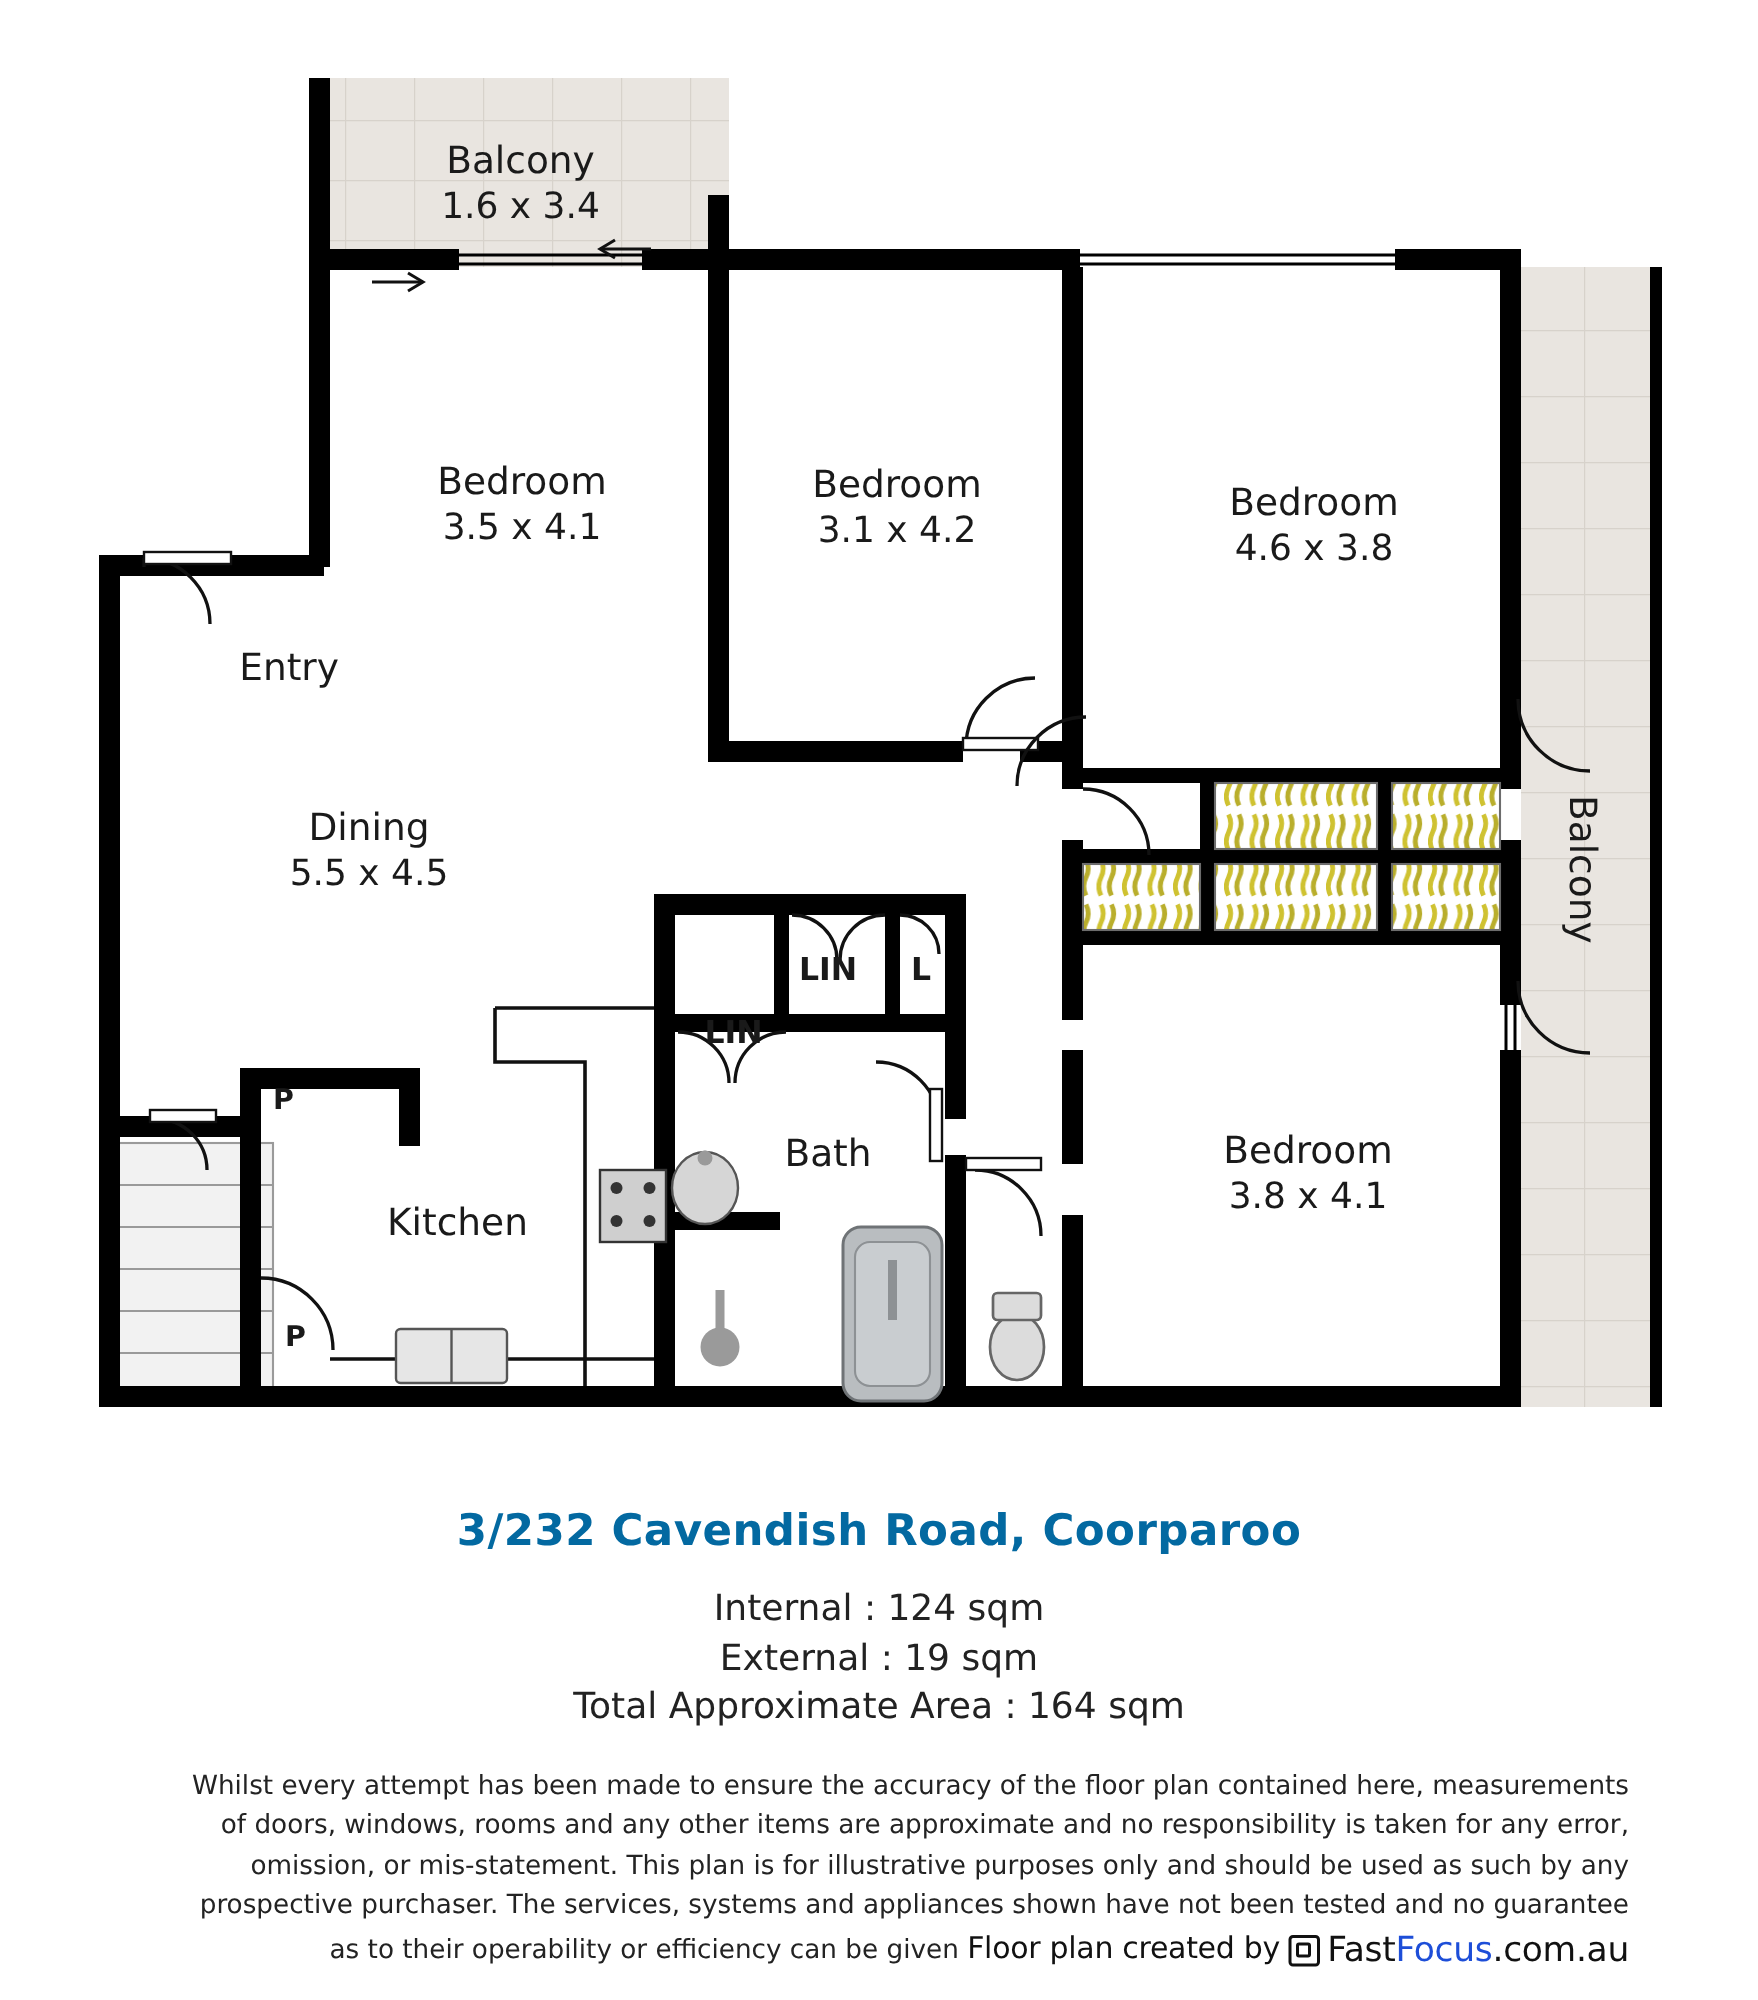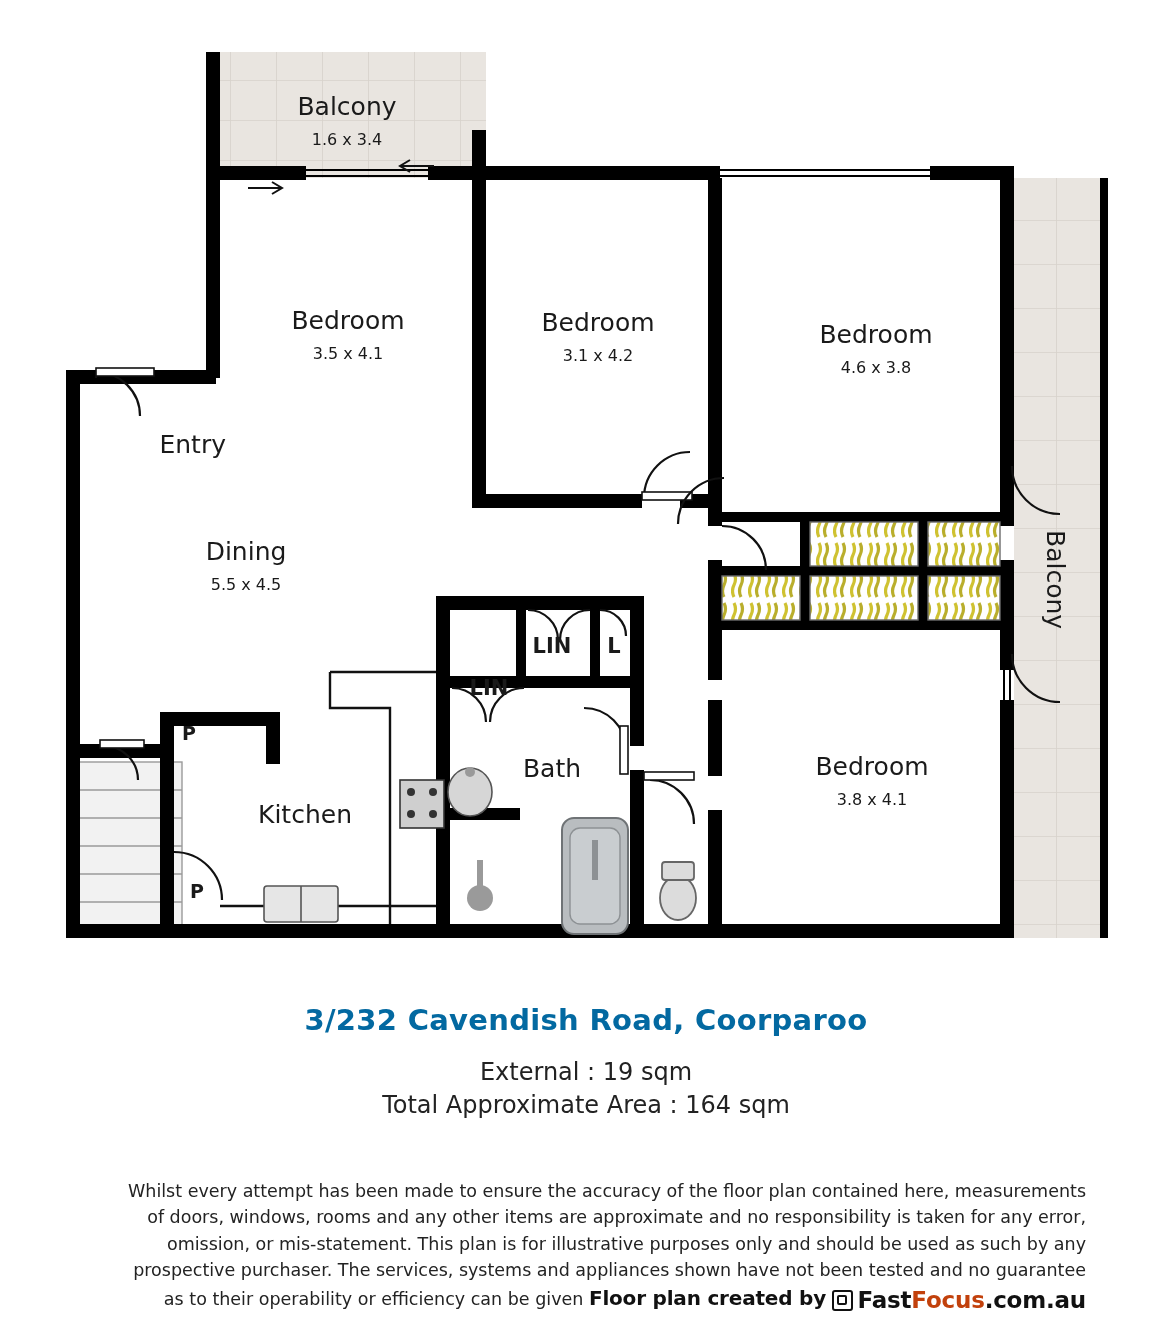--- a/index.html
+++ b/index.html
@@ -4,21 +4,21 @@
 <style>
   html,body{margin:0;padding:0;}
   body{
     width:1172px;height:1333px;background:#ffffff;
     font-family:"DejaVu Sans", sans-serif;
     position:relative;overflow:hidden;
   }
   #plan{position:absolute;left:0;top:0;width:1172px;height:1333px;}
   .lbl{position:absolute;text-align:center;color:#1a1a1a;line-height:1.18;white-space:nowrap;}
   .room-name{font-size:25px;}
-  .room-dim{font-size:16px;}
+  .room-dim{font-size:24px;}
   .small-lbl{font-size:21px;font-weight:bold;}
   .tiny-lbl{font-size:19px;font-weight:bold;}
   .vert{writing-mode:vertical-rl;text-orientation:mixed;}
   .title{
     position:absolute;left:0;top:1003px;width:1172px;text-align:center;
     font-size:29px;font-weight:bold;color:#0369a1;letter-spacing:.3px;
   }
   .areas{position:absolute;left:0;top:1056px;width:1172px;text-align:center;color:#222;}
   .areas div{font-size:24px;line-height:1.36;}
   .disclaimer{
@@ -27,22 +27,22 @@
   }
   .fflogo{display:inline-flex;align-items:center;gap:5px;vertical-align:middle;}
   .ffmark{
     width:21px;height:21px;border:2.5px solid #111;border-radius:3px;
     display:inline-block;position:relative;box-sizing:border-box;
   }
   .ffmark:before{
     content:"";position:absolute;left:3px;top:3px;width:10px;height:10px;
     border:2px solid #111;border-radius:2px;box-sizing:border-box;
   }
-  .ffname{font-size:23px;font-weight:bold;color:#111;letter-spacing:-.2px;}
-  .ffname .grey{color:#c2410c;}
+  .ffname{font-size:23px;font-weight:normal;color:#111;letter-spacing:-.2px;}
+  .ffname .grey{color:#1d4ed8;}
 </style>
 </head>
 <body>
 
 <svg id="plan" viewBox="0 0 1172 1333" xmlns="http://www.w3.org/2000/svg">
   <defs>
     <pattern id="tileTop" width="46" height="40" patternUnits="userSpaceOnUse">
       <rect width="46" height="40" fill="#e9e5e0"></rect>
       <path d="M0 0 H46 M0 0 V40" stroke="#d7d2cb" stroke-width="1.6"></path>
     </pattern>
@@ -297,20 +297,21 @@
 <div class="lbl tiny-lbl" style="left:172px;top:722px;width:34px;">
   <span>P</span>
 </div>
 <div class="lbl tiny-lbl" style="left:180px;top:880px;width:34px;">
   <span>P</span>
 </div>
 
 <div class="title">3/232 Cavendish Road, Coorparoo</div>
 
 <div class="areas">
+  <div>Internal : 124 sqm</div>
   <div>External : 19 sqm</div>
   <div>Total Approximate Area : 164 sqm</div>
 </div>
 
 <div class="disclaimer">
   <span>Whilst every attempt has been made to ensure the accuracy of the floor plan contained here, measurements</span><br>
   <span>of doors, windows, rooms and any other items are approximate and no responsibility is taken for any error,</span><br>
   <span>omission, or mis-statement. This plan is for illustrative purposes only and should be used as such by any</span><br>
   <span>prospective purchaser. The services, systems and appliances shown have not been tested and no guarantee</span><br>
   <span>as to their operability or efficiency can be given</span>

